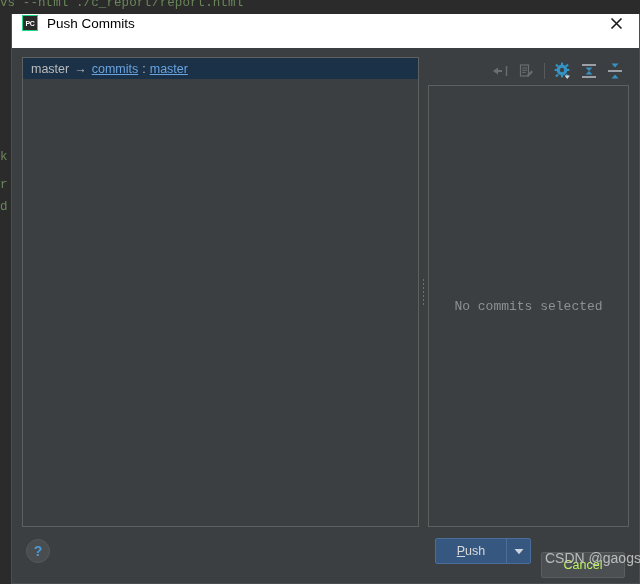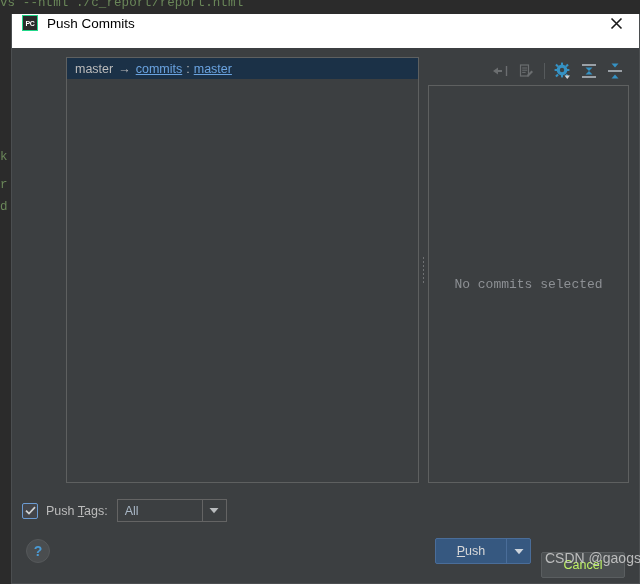--- a/index.html
+++ b/index.html
@@ -99,21 +99,20 @@
   #left-pane {
     width: 397px;
     display: flex; flex-direction: column;
     min-width: 0;
   }
   #commit-list {
     flex: 1 1 auto;
     border: 1px solid #5e6060;
     background: #3c3f41;
     overflow: hidden;
-    margin-left: 44px;
   }
   #branch-row {
     background: #1b3147;
     color: #bbbbbb;
     font-size: 12.5px;
     height: 21px;
     display: flex; align-items: center;
     padding: 0 8px;
     cursor: pointer;
     white-space: nowrap;
@@ -391,38 +390,20 @@
 
         </div>
 
         <div id="detail-box">
           <div id="no-commits">No commits selected</div>
         </div>
       </div>
 
     </div>
 
-    <div id="tags-row">
-      <div id="tags-check">
-        <svg width="11" height="9" viewBox="0 0 11 9">
-          <path d="M1 4.6 L4 7.6 L10 1.2" fill="none" stroke="#cfd2d4" stroke-width="1.7"></path>
-        </svg>
-      </div>
-      <div id="tags-label">
-        <span>Push </span><u>T</u><span>ags:</span>
-      </div>
-      <div id="tags-combo">
-        <div id="tags-combo-value">All</div>
-        <div id="tags-combo-arrow">
-          <svg width="10" height="7" viewBox="0 0 10 7">
-            <path d="M0.5 1 L9.5 1 L5 6.3 Z" fill="#b9bcbe"></path>
-          </svg>
-        </div>
-      </div>
-    </div>
 
   </div>
 
   <div id="bottombar">
     <div id="help-btn">?</div>
     <div id="bottom-spacer"></div>
 
     <div id="push-group">
       <div id="push-btn">
         <span></span>

